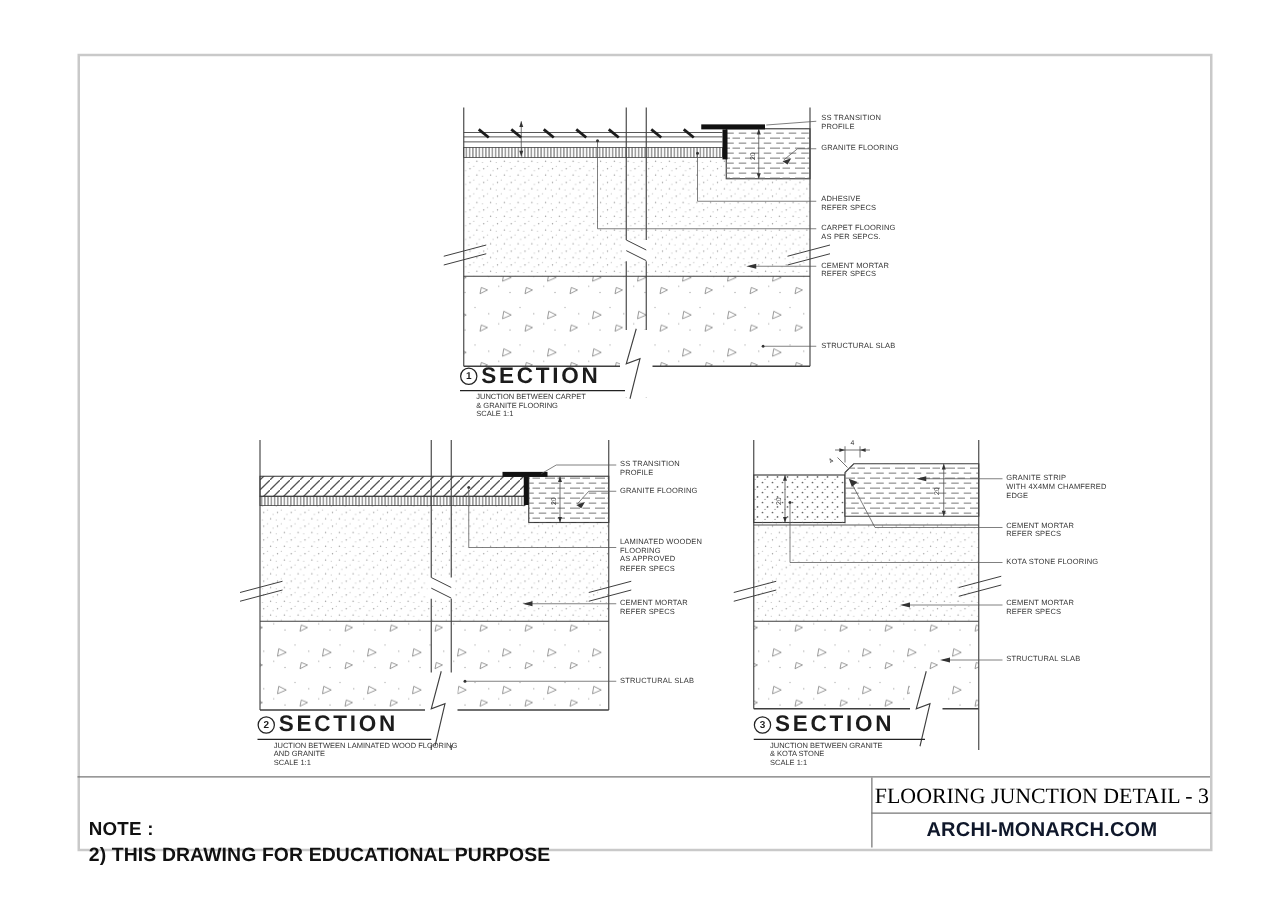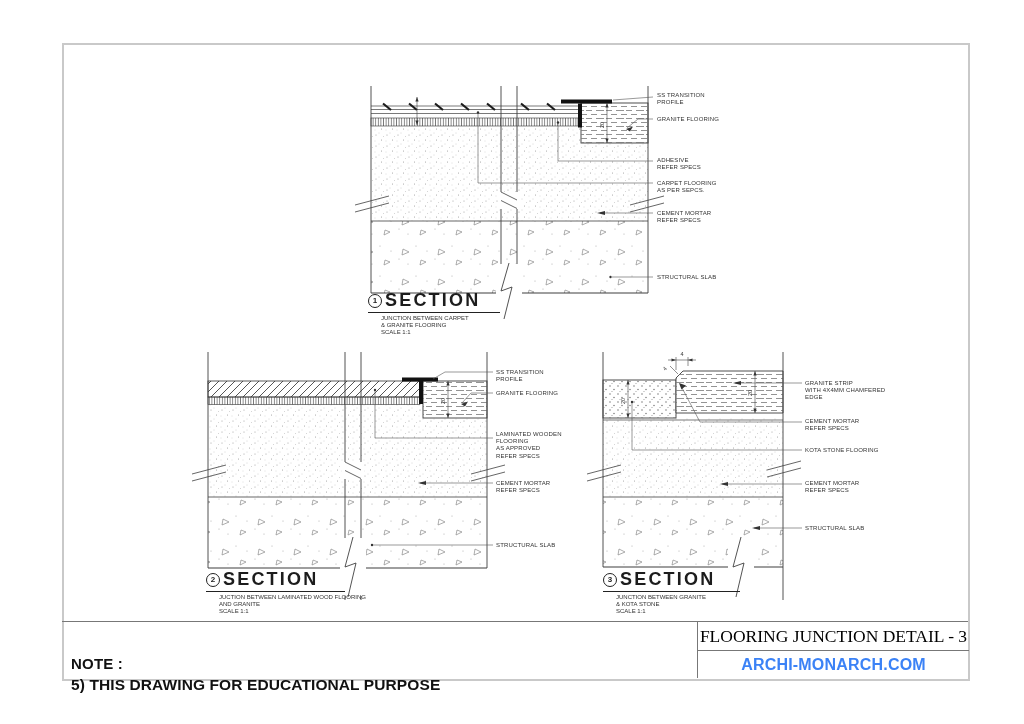--- a/index.html
+++ b/index.html
@@ -22,21 +22,21 @@
   .tb-top{position:absolute;left:62px;top:621px;width:906px;border-top:1.2px solid #777;}
   .note{position:absolute;left:71px;top:625px;color:#111;margin-top:30px;}
   .note-heading{font-size:15px;font-weight:bold;letter-spacing:0.2px;}
   .note-body{font-size:15.5px;font-weight:bold;letter-spacing:0.1px;margin-top:4px;}
   .title-cell{position:absolute;left:697px;top:622px;width:271px;height:28px;
        border-left:1.2px solid #777;border-bottom:1.2px solid #777;
        display:flex;align-items:center;justify-content:center;
        font-family:"Liberation Serif",serif;font-size:17.5px;color:#000000;}
   .site-cell{position:absolute;left:697px;top:651px;width:271px;height:27px;
        border-left:1.2px solid #777;display:flex;align-items:center;justify-content:center;
-       font-size:16px;font-weight:bold;color:#3b82f6;letter-spacing:0.2px;}
+       font-size:16px;font-weight:bold;color:#0f172a;letter-spacing:0.2px;}
 </style>
 </head>
 <body>
 
 <div class="page">
   <div class="sheet-border"></div>
 
   <svg class="linework" width="1024" height="724" viewBox="0 0 1024 724">
     <defs>
       <pattern id="p-stip" width="11" height="11" patternUnits="userSpaceOnUse">
@@ -296,17 +296,17 @@
       <span class="sec-word">SECTION</span>
     </div>
     <div class="sec-sub">JUNCTION BETWEEN GRANITE
 &amp; KOTA STONE</div>
     <div class="sec-scale">SCALE 1:1</div>
   </div>
 
   <div class="tb-top"></div>
   <div class="note">
     <div class="note-heading">NOTE :</div>
-    <div class="note-body">5) THIS DRAWING FOR EDUCATIONAL PURPOSE</div>
+    <div class="note-body">2) THIS DRAWING FOR EDUCATIONAL PURPOSE</div>
   </div>
   <div class="title-cell">FLOORING JUNCTION DETAIL - 3</div>
   <div class="site-cell">ARCHI-MONARCH.COM</div>
 </div>
 
 </body></html>

